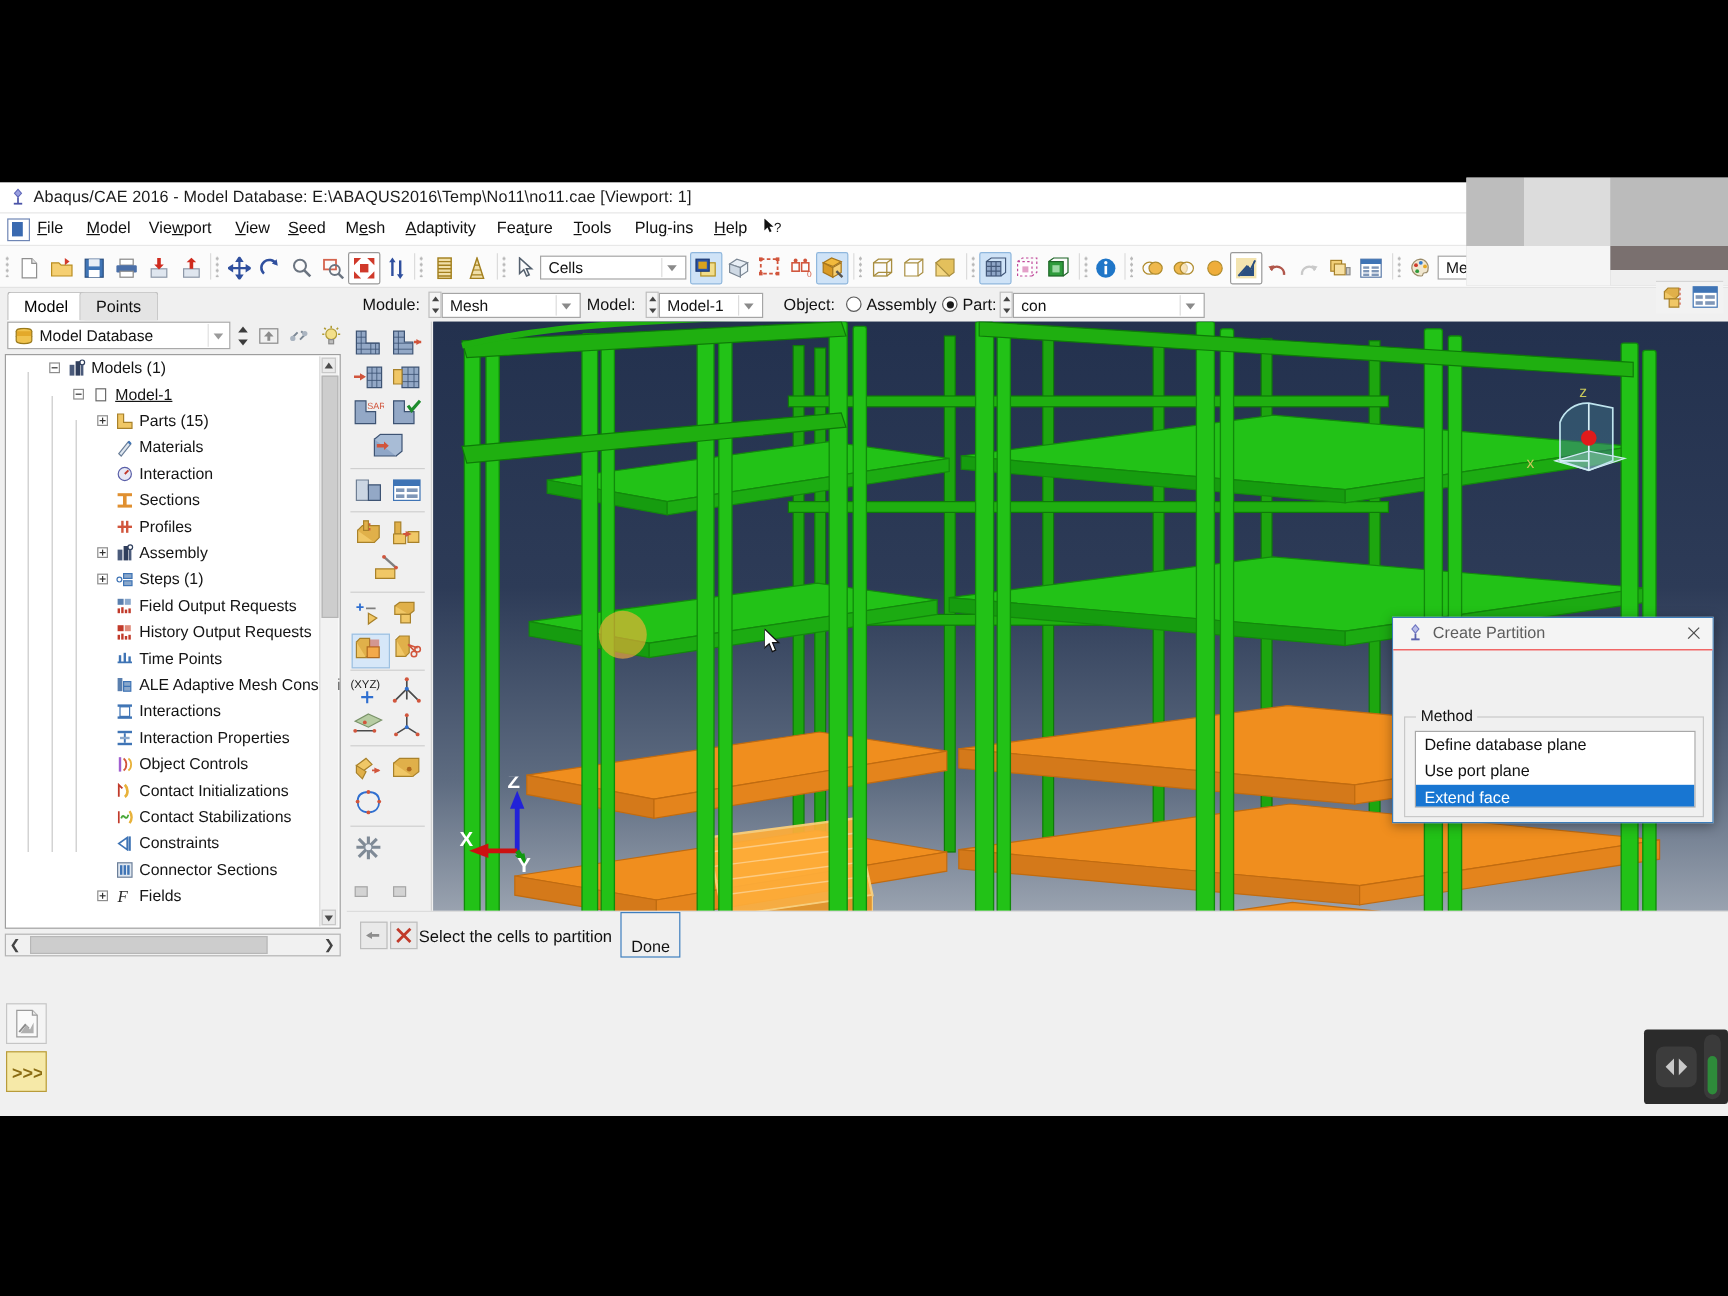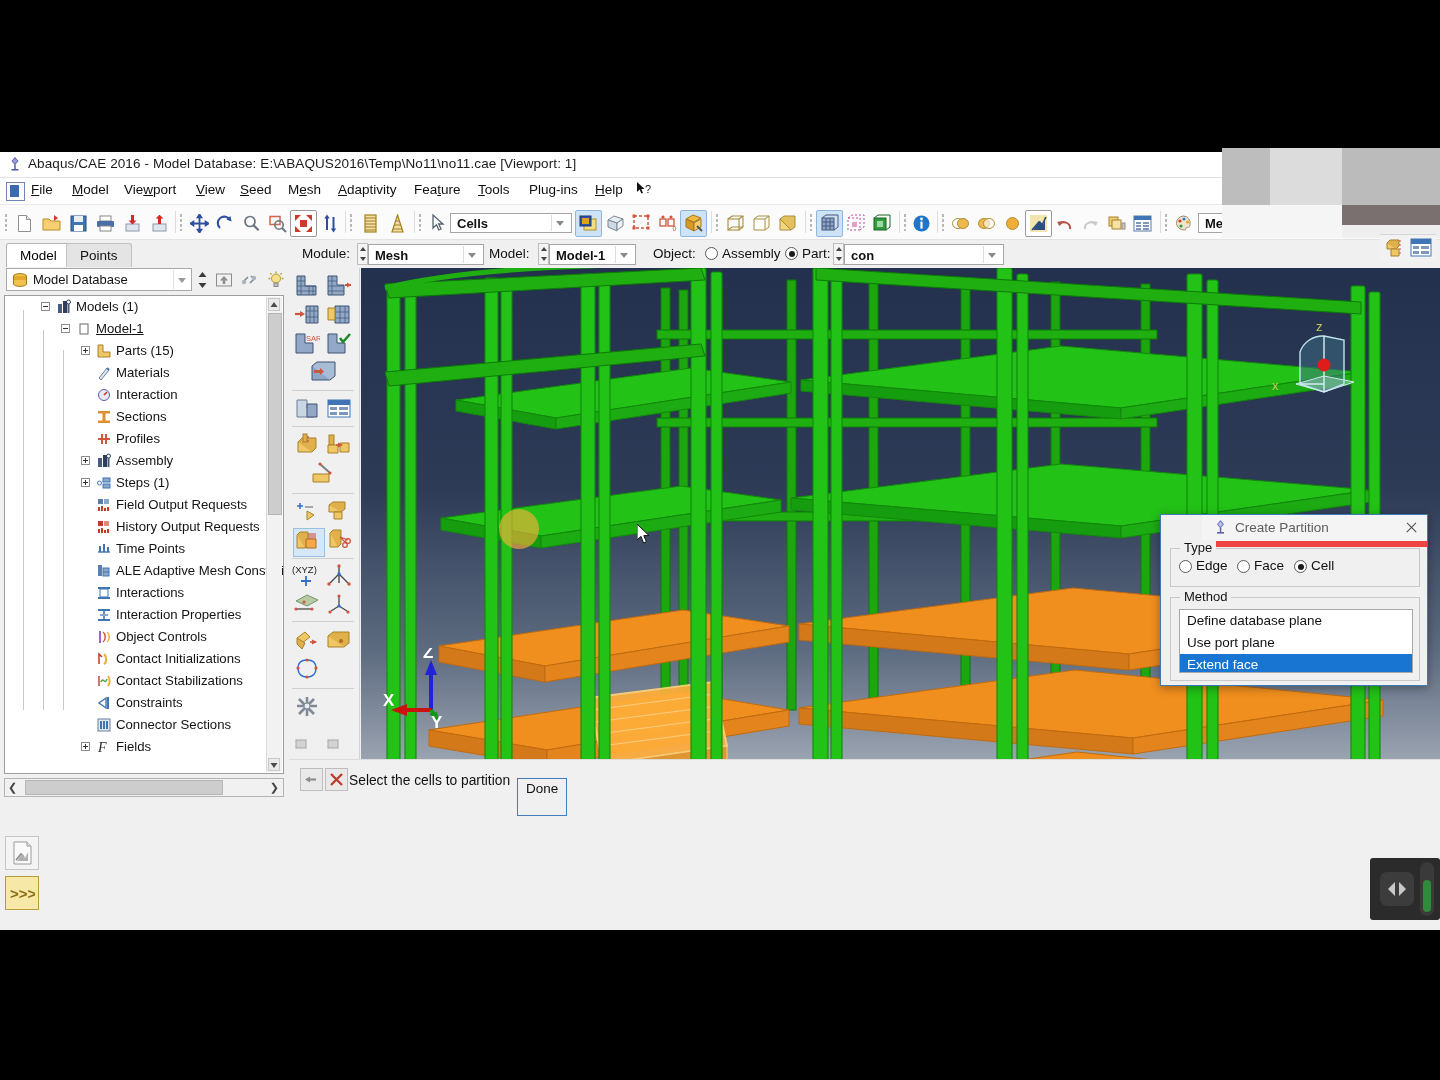--- a/index.html
+++ b/index.html
@@ -27,21 +27,21 @@
         background-image:radial-gradient(#b8b8b8 40%,transparent 41%);
         background-size:4px 5px;background-repeat:repeat-y;}
   .tbtn{position:absolute;top:5px;width:25px;height:25px;border:1px solid transparent;border-radius:2px;}
   .tbtn.active{background:#cfe3f7;border-color:#8fb7dd;}
   .tbtn.framed{border-color:#9a9a9a;background:#fff;}
   .sep{position:absolute;top:6px;width:1px;height:22px;background:#dcdcdc;}
 
   
   .ic{position:absolute;left:3px;top:3px;width:19px;height:19px;}
 
-  .combo{position:absolute;background:#fff;border:1px solid #a5a5a5;box-sizing:border-box;font-weight:bold;}
+  .combo{position:absolute;background:#fff;border:1px solid #a5a5a5;box-sizing:border-box;}
   .combo .txt{position:absolute;left:6px;top:50%;transform:translateY(-50%);font-size:13px;color:#111;}
   .combo .arrow{position:absolute;right:2px;top:1px;bottom:1px;width:17px;background:#fff;border-left:1px solid #dcdcdc;}
   .combo .arrow:after{content:"";position:absolute;left:4px;top:50%;margin-top:-2px;
       border-left:4px solid transparent;border-right:4px solid transparent;border-top:5px solid #8a8a8a;}
   .spin{position:absolute;width:11px;top:3px;bottom:3px;background:#f4f4f4;border:1px solid #bdbdbd;box-sizing:border-box;}
   .spin:before,.spin:after{content:"";position:absolute;left:2px;border-left:3px solid transparent;border-right:3px solid transparent;}
   .spin:before{top:3px;border-bottom:4px solid #444;}
   .spin:after{bottom:3px;border-top:4px solid #444;}
 
   
@@ -86,33 +86,33 @@
   .radio{position:absolute;top:7px;width:13px;height:13px;border:1px solid #5a5a5a;border-radius:50%;background:#fff;box-sizing:border-box;}
   .radio.on:after{content:"";position:absolute;left:2.5px;top:2.5px;width:6px;height:6px;border-radius:50%;background:#1b1b1b;}
 
   
   .viewport{position:absolute;left:361px;right:0;top:28px;bottom:40px;background:linear-gradient(#23314e 0%,#2c3a55 42%,#5d6b80 78%,#97a1ae 100%);overflow:hidden;}
 
   
   .promptbar{position:absolute;left:289px;right:0;bottom:0;height:40px;background:#f0f0f0;border-top:1px solid #dcdcdc;}
   .pbtn{position:absolute;top:8px;width:23px;height:23px;background:#e9e9e9;border:1px solid #bdbdbd;box-sizing:border-box;}
   .promptTxt{position:absolute;left:345px;top:13px;font-size:13.8px;color:#111;}
-  .donebtn{position:absolute;top:18px;height:38px;line-height:20px;padding:0 8px;font-size:13.5px;color:#111;
+  .donebtn{position:absolute;top:0;height:22px;line-height:20px;padding:18px 8px;font-size:13.5px;color:#111;
            background:#f0f0f0;border:1px solid #3f7fbf;box-sizing:border-box;}
 
   
   .msgarea{position:absolute;left:0;right:0;bottom:0;height:100px;background:#f0f0f0;}
   .msgbtn{position:absolute;left:5px;width:34px;height:34px;background:#f4f4f4;border:1px solid #c5c5c5;box-sizing:border-box;}
   .msgbtn.k{background:#f6e9a8;border-color:#b89b3a;}
   .msgbox{position:absolute;left:44px;right:6px;top:4px;bottom:6px;background:#fff;border:1px solid #9e9e9e;}
   .msgtext{position:absolute;left:10px;top:7px;font-family:"Liberation Mono",monospace;font-size:13px;color:#141414;white-space:pre;}
 
   
   .dlg{position:absolute;left:1160px;top:362px;width:266px;height:170px;background:#f0f0f0;border:1px solid #3b7cb8;box-shadow:0 2px 9px rgba(0,0,0,.35);}
-  .dlg-tb{position:relative;height:26px;background:#f4f4f4;border-bottom:6px solid #ef4444;margin-left:41px;}
+  .dlg-tb{position:relative;height:26px;background:#f4f4f4;border-bottom:1px solid #ef4444;}
   .dlg-title{position:absolute;left:33px;top:5px;font-size:13.5px;color:#5d5d5d;}
   .dlg-close{position:absolute;right:6px;top:4px;width:20px;height:18px;}
   .dlg-close:before,.dlg-close:after{content:"";position:absolute;left:4px;top:8px;width:13px;height:1.4px;background:#4a4a4a;}
   .dlg-close:before{transform:rotate(45deg);} .dlg-close:after{transform:rotate(-45deg);}
   .group{position:absolute;border:1px solid #c8c8c8;}
   .glabel{position:absolute;top:-9px;left:9px;background:#f0f0f0;padding:0 4px;font-size:13px;color:#111;}
   .rlab{position:absolute;font-size:13.5px;color:#111;}
   .listbox{position:absolute;background:#fff;border:1px solid #a8a8a8;overflow:hidden;}
   .litem{position:relative;height:22px;line-height:21px;padding-left:7px;font-size:13.5px;color:#111;white-space:nowrap;}
   .litem.sel{background:#1876d2;color:#fff;}
@@ -1207,29 +1207,20 @@
         <svg width="17" height="17" viewBox="0 0 17 17">
           <polygon points="8.5,1 12,5.2 8.5,9.4 5,5.2" fill="#6d74c0"></polygon>
           <polygon points="8.5,2.5 10.9,5.2 8.5,7.9 6.1,5.2" fill="#b9bde8"></polygon>
           <rect x="7.8" y="9" width="1.5" height="4.5" fill="#5a61ad"></rect>
           <rect x="5" y="13" width="7" height="1.6" fill="#5a61ad"></rect>
             </svg></span>
       <span class="dlg-title">Create Partition</span>
       <span class="dlg-close"></span>
     </div>
 
-    <div class="group" style="left:9px;top:33px;width:248px;height:37px">
-      <span class="glabel">Type</span>
-      <span class="radio" style="left:8px;top:11px"></span>
-      <span class="rlab" style="left:25px;top:9px">Edge</span>
-      <span class="radio" style="left:66px;top:11px"></span>
-      <span class="rlab" style="left:83px;top:9px">Face</span>
-      <span class="radio on" style="left:123px;top:11px"></span>
-      <span class="rlab" style="left:140px;top:9px">Cell</span>
-    </div>
 
     <div class="group" style="left:9px;top:82px;width:248px;height:82px">
       <span class="glabel">Method</span>
       <div class="listbox" style="left:8px;top:11px;width:232px;height:62px">
         <div id="method-items">
               <div class="litem">Define database plane</div>
               <div class="litem">Use port plane</div>
               <div class="litem sel">Extend face</div>
             </div>
       </div>

